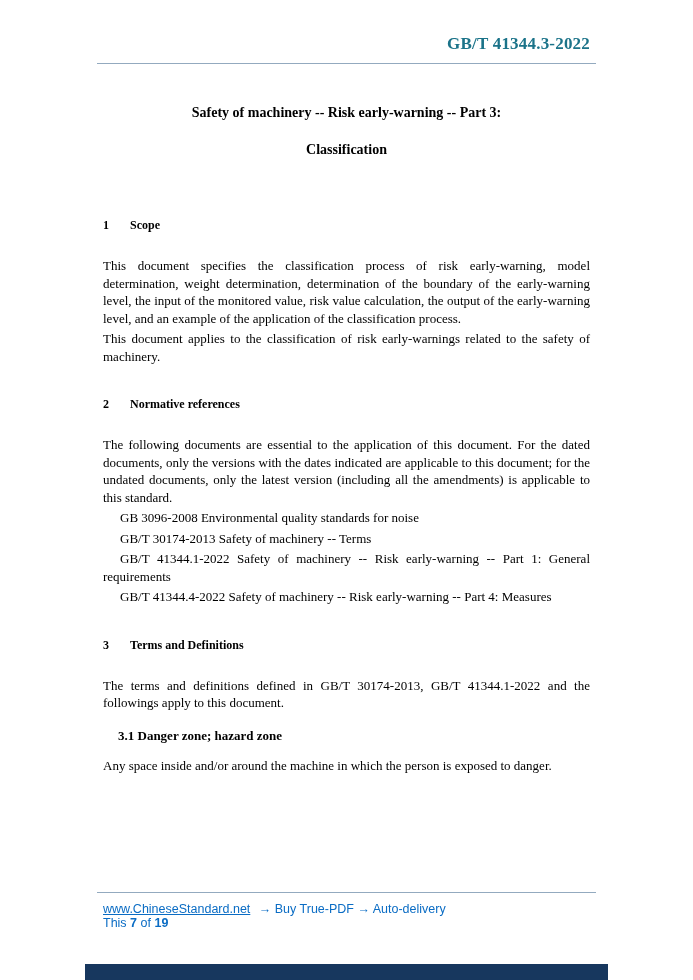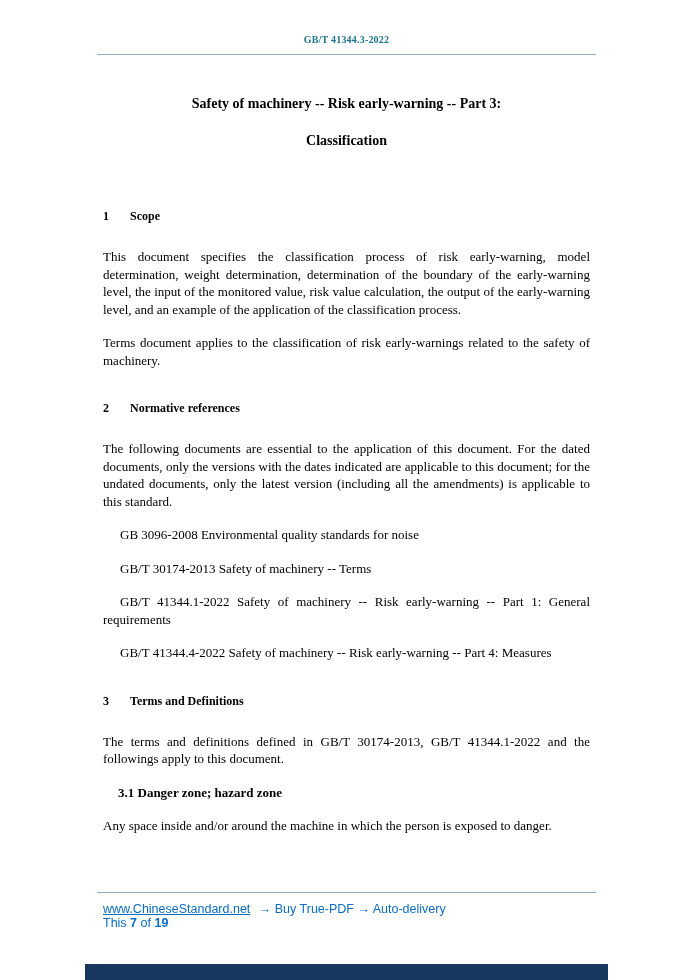--- a/index.html
+++ b/index.html
@@ -16,24 +16,24 @@
     height: 980px;
     margin: 0 auto;
     background: #ffffff;
     font-family: "Liberation Serif", serif;
     color: #000000;
     padding: 34px 103px 0 103px;
     overflow: hidden;
   }
   
   .doc-number {
-    text-align: center;
+    text-align: right;
     color: var(--header-accent);
     font-weight: bold;
-    font-size: 10px;
+    font-size: 17px;
     letter-spacing: 0.2px;
   }
   .header-rule {
     border: none;
     border-top: 1px solid var(--rule-color);
     margin: 9px -6px 0 -6px;
   }
   
   .doc-title {
     margin: 30px 0 48px 0;
@@ -48,21 +48,21 @@
     font-size: 12px;
     font-weight: bold;
     margin: 30px 0 22px 0;
     line-height: 19px;
   }
   .sec-num { display: inline-block; min-width: 27px; }
   .para {
     font-size: 13px;
     line-height: 17.5px;
     text-align: justify;
-    margin: 16px 0;
+    margin: 3px 0;
   }
   .ref-item { text-indent: 17px; }
   .term-heading {
     font-size: 13px;
     font-weight: bold;
     margin: 15px 0 13px 15px;
     line-height: 17.5px;
   }
   
   .page-footer {
@@ -117,21 +117,21 @@
     <h1 class="doc-title">
       <span class="title-line">Safety of machinery -- Risk early-warning -- Part 3:</span>
       <span class="title-line">Classification</span>
     </h1>
 
     <section>
       <h2 class="sec-heading">
         <span class="sec-num">1</span><span>Scope</span>
       </h2>
       <p class="para">This document specifies the classification process of risk early-warning, model determination, weight determination, determination of the boundary of the early-warning level, the input of the monitored value, risk value calculation, the output of the early-warning level, and an example of the application of the classification process.</p>
-      <p class="para">Terms document applies to the classification of risk early-warnings related to the safety of machinery.</p>
+      <p class="para">This document applies to the classification of risk early-warnings related to the safety of machinery.</p>
     </section>
 
     <section>
       <h2 class="sec-heading">
         <span class="sec-num">2</span><span>Normative references</span>
       </h2>
       <p class="para">The following documents are essential to the application of this document. For the dated documents, only the versions with the dates indicated are applicable to this document; for the undated documents, only the latest version (including all the amendments) is applicable to this standard.</p>
       <p class="para ref-item">GB 3096-2008 Environmental quality standards for noise</p>
       <p class="para ref-item">GB/T 30174-2013 Safety of machinery -- Terms</p>
       <p class="para ref-item">GB/T 41344.1-2022 Safety of machinery -- Risk early-warning -- Part 1: General requirements</p>

